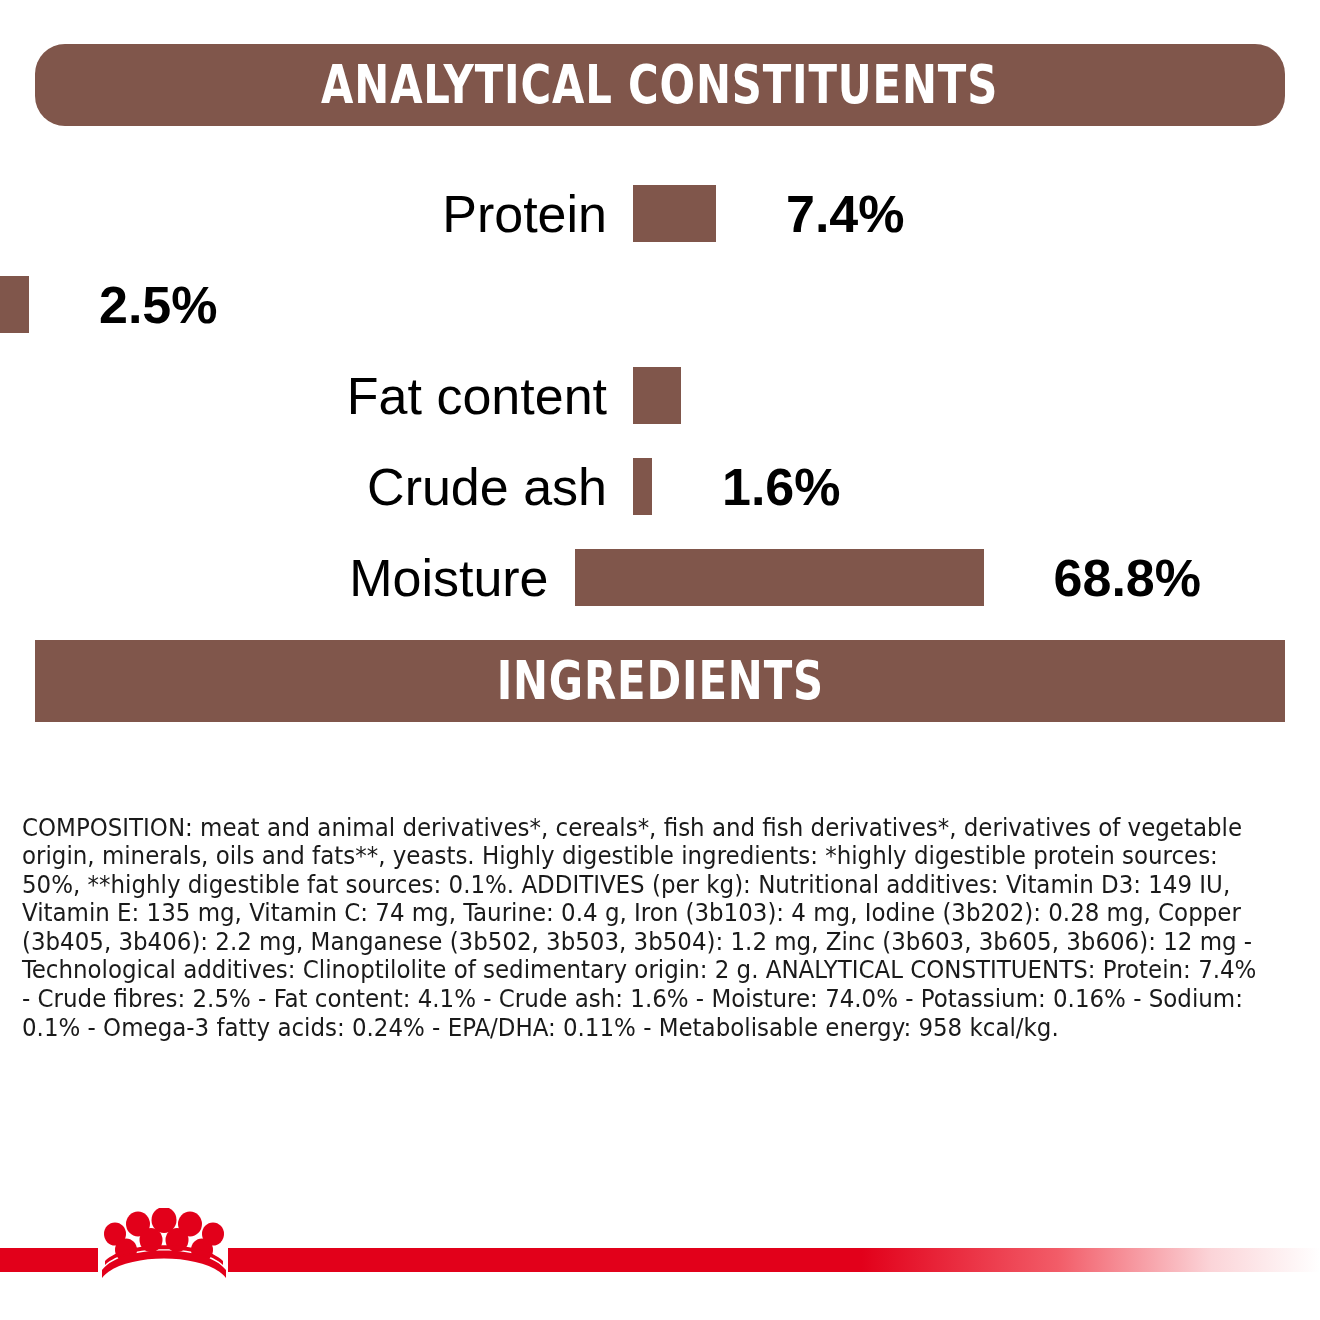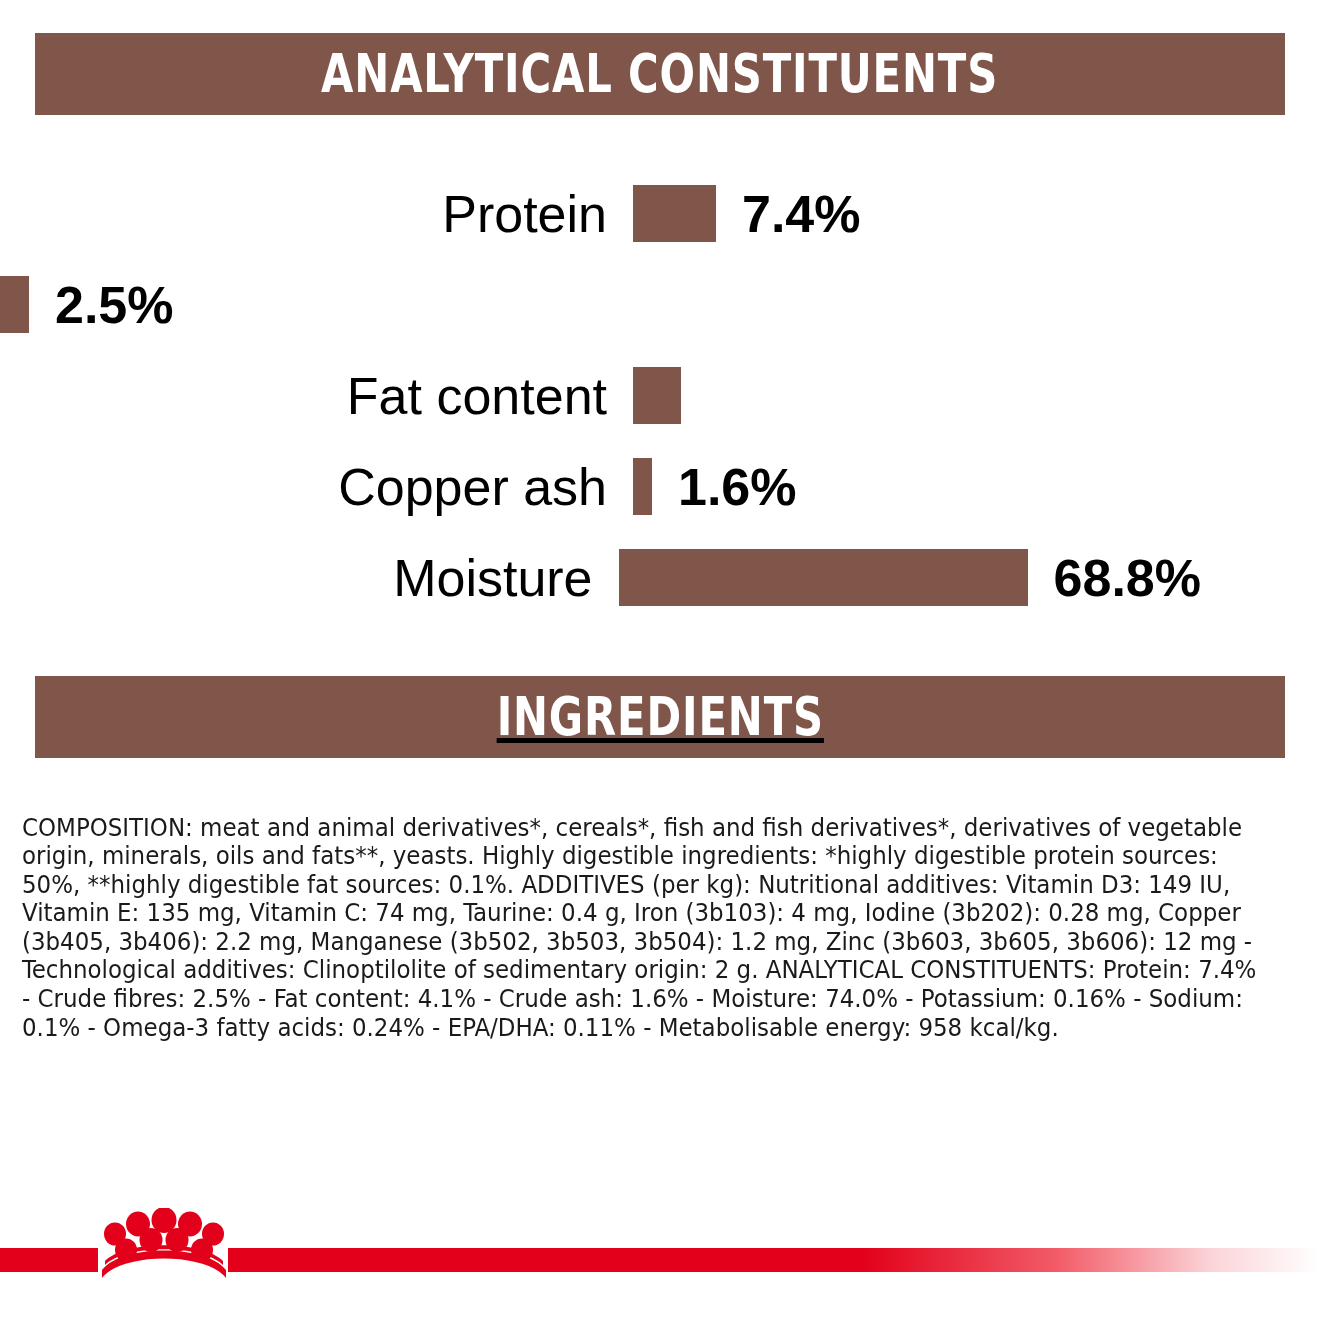--- a/index.html
+++ b/index.html
@@ -32,22 +32,22 @@
     font-weight: bold;
     font-size: 54px;
     letter-spacing: 1px;
     text-transform: uppercase;
     transform: scaleX(0.86);
     transform-origin: center center;
     white-space: nowrap;
     line-height: 1;
   }
 
-  #banner-analytical { top: 33px; }
-  #banner-ingredients { top: 676px; text-decoration: underline; }
+  #banner-analytical { top: 44px; border-radius: 30px; }
+  #banner-ingredients { top: 640px; }
 
   
   #constituents {
     position: absolute;
     left: 0;
     top: 168px;
     width: 1201px;
   }
   .const-row {
     display: flex;
@@ -68,22 +68,23 @@
   .const-bar {
     height: 57px;
     background: #80564B;
     flex: 0 0 auto;
   }
   .const-value {
     font-size: 52px;
     font-weight: bold;
     color: #000000;
     line-height: 1;
-    padding-left: 26px;
+    padding-left: 42px;
     white-space: nowrap;
+    margin-left: 28px;
   }
 
   
   #ingredients-body {
     position: absolute;
     left: 22px;
     top: 787px;
     width: 1248px;
     font-family: "Liberation Sans Narrow", "DejaVu Sans Condensed", "Liberation Sans", sans-serif;
     font-size: 25.5px;
@@ -144,21 +145,21 @@
     <span class="const-bar" style="width: 29px; background: rgb(128, 86, 75);"></span>
     <span class="const-value">2.5%</span>
   </div>
 
   <div class="const-row">
     <span class="const-label">Fat content</span>
     <span class="const-bar" style="width: 48px; background: rgb(128, 86, 75);"></span>
   </div>
 
   <div class="const-row">
-    <span class="const-label">Copper ash</span>
+    <span class="const-label">Crude ash</span>
     <span class="const-bar" style="width: 19px; background: rgb(128, 86, 75);"></span>
     <span class="const-value">1.6%</span>
   </div>
 
   <div class="const-row">
     <span class="const-label">Moisture</span>
     <span class="const-bar" style="width: 409px; background: rgb(128, 86, 75);"></span>
     <span class="const-value">68.8%</span>
   </div>
 

